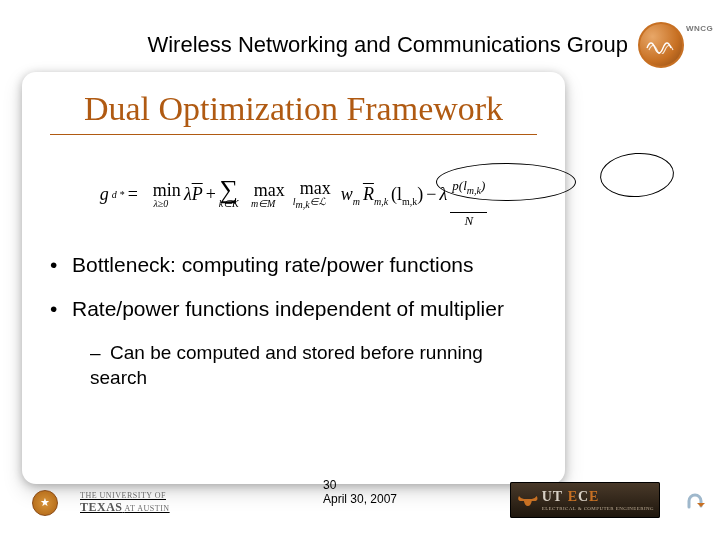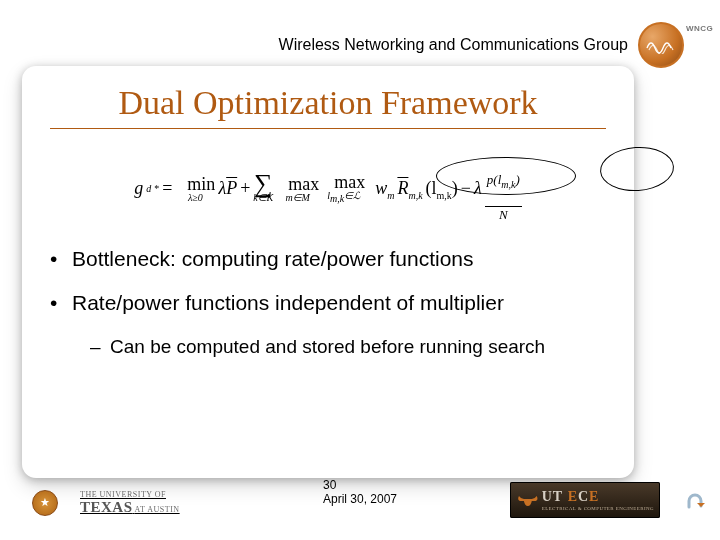--- a/index.html
+++ b/index.html
@@ -11,41 +11,41 @@
   }
   .slide {
     width: 720px;
     height: 540px;
     background: #fff;
     position: relative;
   }
   .slide-card {
     position: absolute;
     left: 22px;
-    top: 66px;
-    width: 612px;
+    top: 72px;
+    width: 543px;
     height: 412px;
     background: #ffffff;
     border-radius: 14px;
     box-shadow: 0 2px 10px rgba(0,0,0,0.25), 0 8px 20px rgba(0,0,0,0.15);
     padding: 12px 28px 10px 28px;
   }
   .header-bar {
     position: absolute;
     top: 22px;
     left: 0;
     width: 720px;
     display: flex;
     align-items: center;
     justify-content: flex-end;
     padding-right: 36px;
     gap: 10px;
   }
   .header-title {
-    font-size: 16px;
+    font-size: 22px;
     color: #000;
   }
   .wncg-logo {
     width: 46px;
     height: 46px;
     position: relative;
   }
   .wncg-logo .disc {
     width: 46px; height: 46px; border-radius: 50%;
     background: radial-gradient(circle at 30% 30%, #e8a768, #c77023 60%, #8a4a15);
@@ -154,21 +154,21 @@
     position:relative;
   }
   .ut-seal::after{
     content:"★"; position:absolute; left:50%; top:50%; transform:translate(-50%,-52%);
     font-size:11px; color:#fff;
   }
   .ut-text {
     font-family: "Times New Roman", serif;
     font-size: 8px; letter-spacing: 0.5px; color:#6a6a6a;
   }
-  .ut-text .big { font-size: 15px; font-weight:bold; color:#555; }
+  .ut-text .big { font-size: 12px; font-weight:bold; color:#555; }
 
   .utece {
     position:absolute; right:60px; bottom:4px;
     width:150px; height:36px;
     background: linear-gradient(#4a3a2a,#1d150c);
     border-radius:2px;
     display:flex; align-items:center; padding:3px 6px; gap:2px;
     box-shadow: inset 0 0 0 1px #000;
   }
   .utece .horn {

